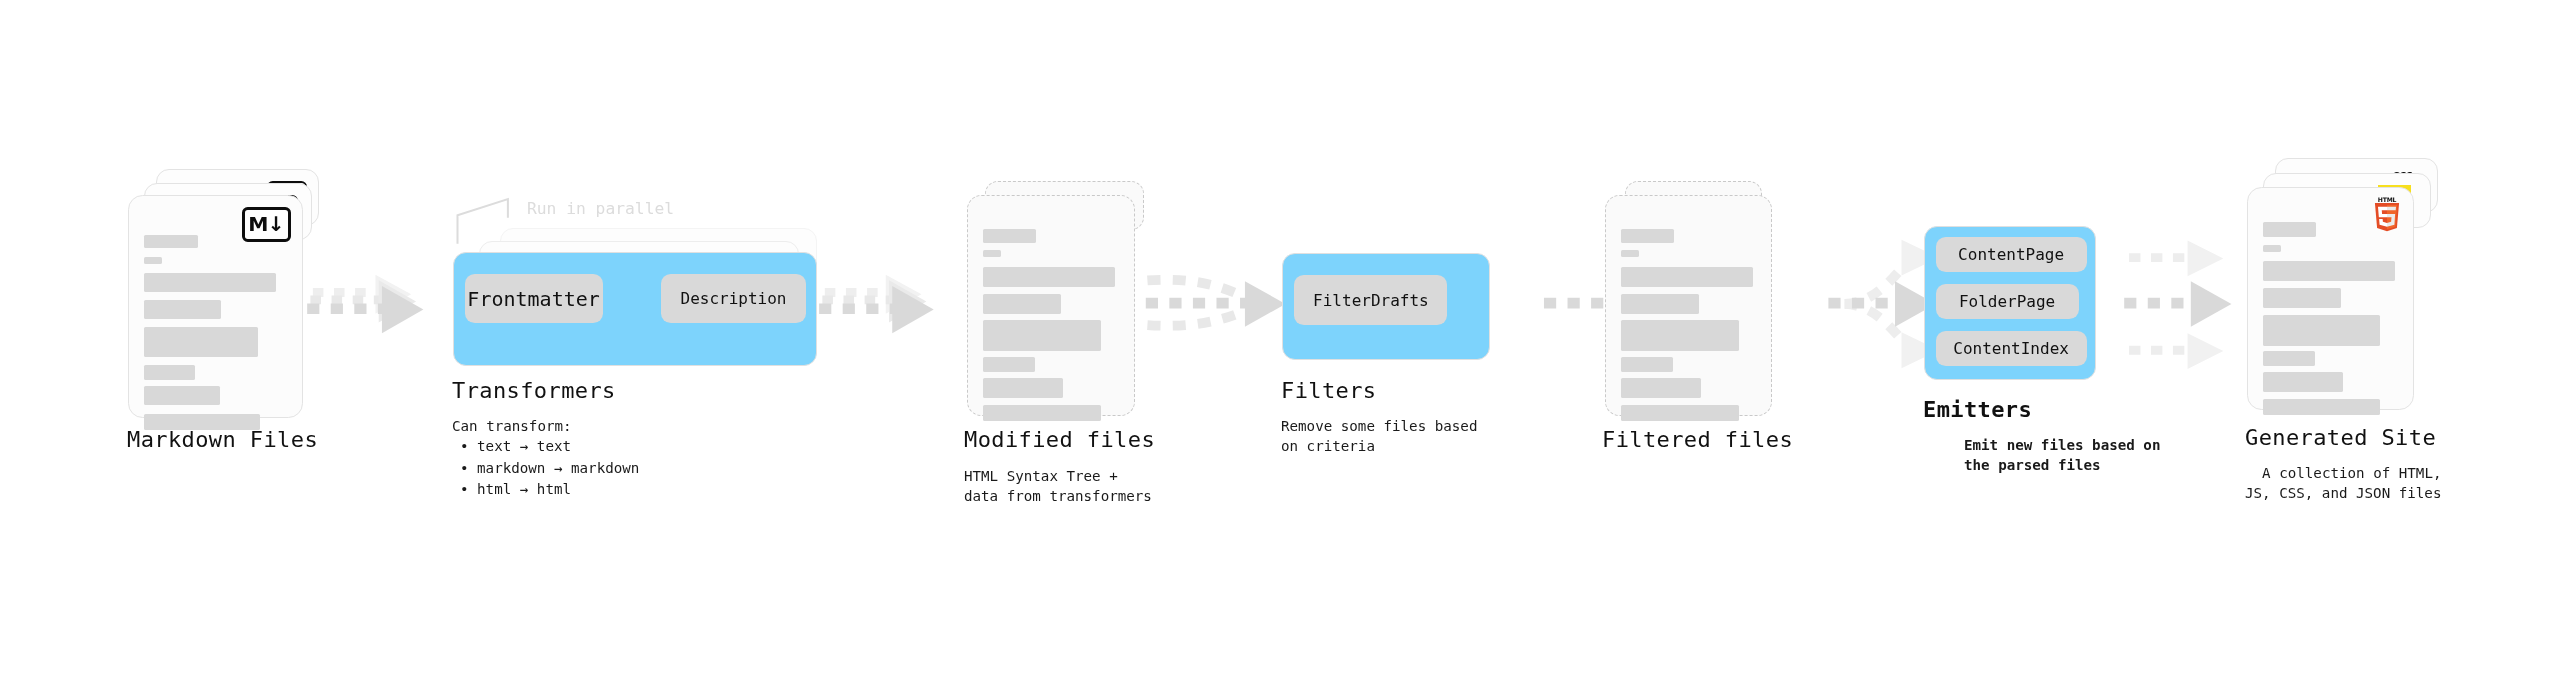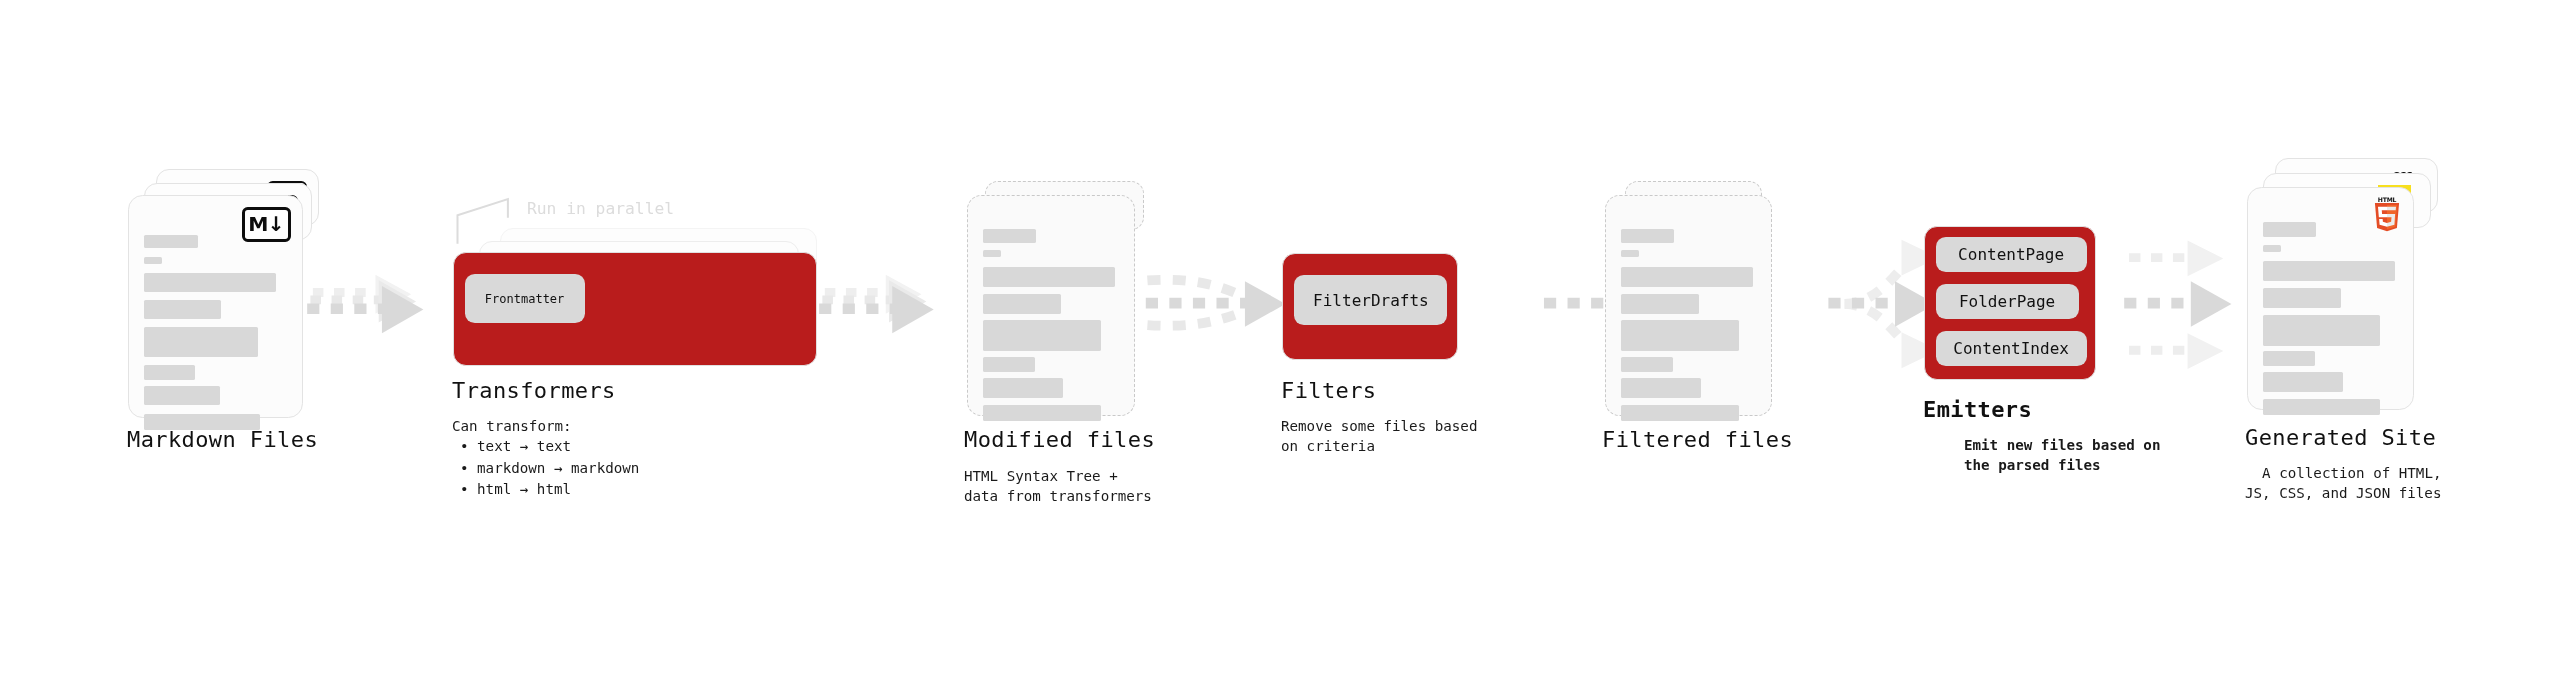--- a/index.html
+++ b/index.html
@@ -24,21 +24,21 @@
 
   
   .h5{position:absolute;}
   .h5 .h5top{position:absolute;left:0;top:0;width:100%;text-align:center;
              font-family:"DejaVu Sans","Liberation Sans",sans-serif;font-weight:bold;color:#111;}
   .cssbadge{position:absolute;text-align:center;font-family:"DejaVu Sans","Liberation Sans",sans-serif;font-weight:bold;color:#111;}
   .cssbar{position:absolute;background:#2641d8;}
   .jsbadge{position:absolute;background:#f7df1e;}
 
   
-  .pbox{position:absolute;background:#b91c1c;border:1.6px solid #e0e0e0;border-radius:13px;box-sizing:border-box;}
+  .pbox{position:absolute;background:#7dd3fc;border:1.6px solid #e0e0e0;border-radius:13px;box-sizing:border-box;}
   .pbox.l2{background:#fdfdfd;border-color:#ededed;}
   .pbox.l3{background:#fdfdfd;border-color:#f4f4f4;}
   .pill{position:absolute;background:#d9d9d9;border-radius:9.8px;
         display:flex;align-items:center;justify-content:center;
         color:#111;white-space:nowrap;box-sizing:border-box;}
   .pill.l2{background:#e2e2e2;color:transparent;}
   .pill.l3{background:#ebebeb;color:transparent;}
 
   
   .title{position:absolute;color:#111;font-size:22px;letter-spacing:0.4px;white-space:nowrap;}
@@ -150,22 +150,25 @@
       <div class="pill l3" style="left:27px;top:14.6px;width:107px;height:46px;font-size:15.4px;">&nbsp;</div>
       <div class="pill l3" style="left:172px;top:14.6px;width:118px;height:46px;font-size:15.4px;">&nbsp;</div>
     </div>
 
     <div class="pbox l2" style="left:479px;top:241px;width:320px;height:106px;">
       <div class="pill l2" style="left:24.4px;top:16.3px;width:111px;height:47px;font-size:15.4px;">&nbsp;</div>
       <div class="pill l2" style="left:176px;top:16.3px;width:120px;height:47px;font-size:15.4px;">&nbsp;</div>
     </div>
 
     <div class="pbox" style="left:453px;top:252px;width:364px;height:114px;">
-      <div class="pill" style="left:10.6px;top:21px;width:120px;height:49px;font-size:12px;">
+      <div class="pill" style="left:10.6px;top:21px;width:138px;height:49px;font-size:20px;">
         <span>Frontmatter</span>
+      </div>
+      <div class="pill" style="left:207px;top:21px;width:145px;height:49px;font-size:16px;">
+        <span>Description</span>
       </div>
     </div>
 
     <div class="title" style="left:452px;top:378px;">Transformers</div>
     <div class="sub" style="left:452px;top:416px;">Can transform:</div>
     <div class="sub" style="left:460px;top:436px;">• text → text</div>
     <div class="sub" style="left:460px;top:458px;">• markdown → markdown</div>
     <div class="sub" style="left:460px;top:479px;">• html → html</div>
   </div>
 
@@ -180,21 +183,21 @@
       <div class="bar" style="left:15.4px;top:161px;width:52px;height:14.6px;"></div>
       <div class="bar" style="left:15.4px;top:182px;width:80px;height:19.5px;"></div>
       <div class="bar" style="left:15.4px;top:209px;width:118px;height:16.3px;"></div>
     </div>
     <div class="title" style="left:964px;top:427px;">Modified files</div>
     <div class="sub" style="left:964px;top:466px;">HTML Syntax Tree +
 data from transformers</div>
   </div>
 
   <div class="node">
-    <div class="pbox" style="left:1282px;top:253px;width:176px;height:107px;">
+    <div class="pbox" style="left:1282px;top:253px;width:208px;height:107px;">
       <div class="pill" style="left:11.4px;top:21px;width:153px;height:50px;font-size:16px;">
         <span>FilterDrafts</span>
       </div>
     </div>
     <div class="title" style="left:1281px;top:378px;">Filters</div>
     <div class="sub" style="left:1281px;top:416px;">Remove some files based
 on criteria</div>
   </div>
 
   <div class="node">

